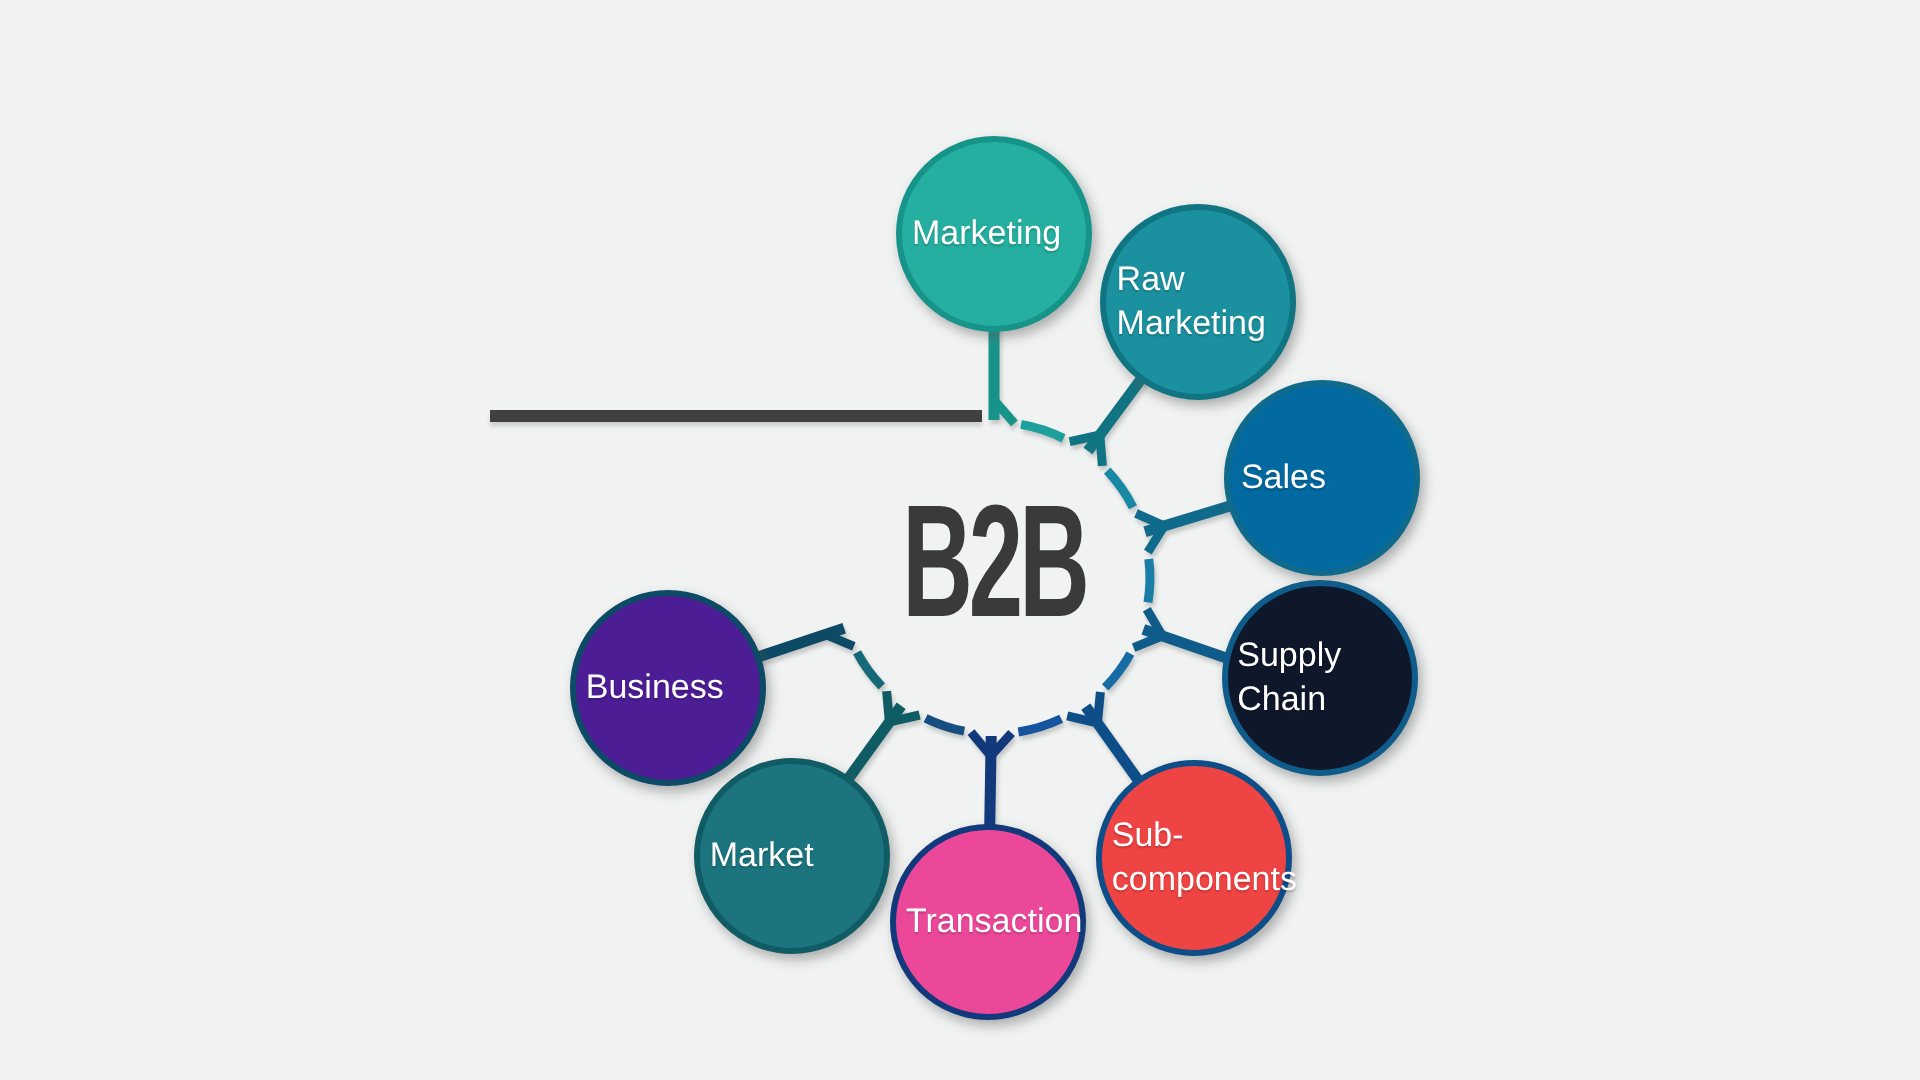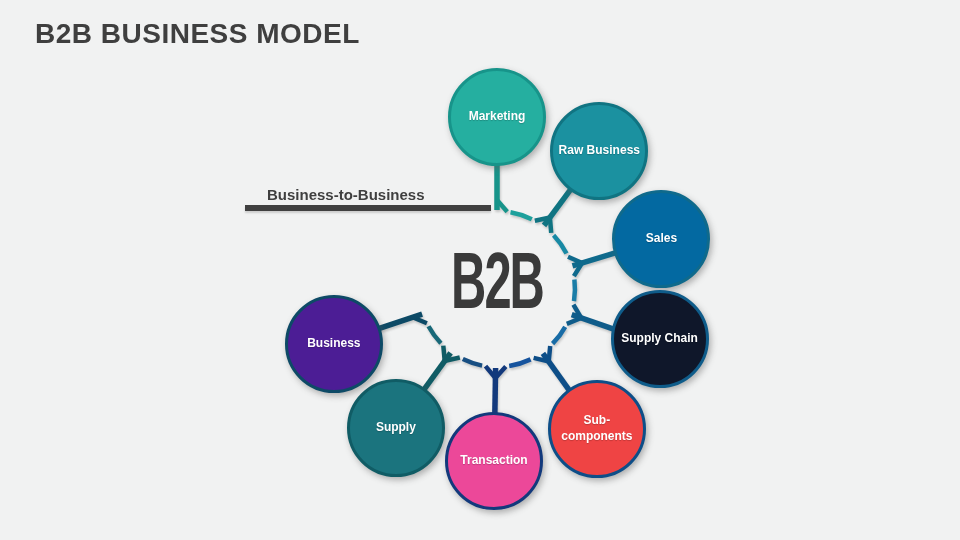--- a/index.html
+++ b/index.html
@@ -34,33 +34,31 @@
     letter-spacing:-3px;white-space:nowrap;
   }
   .node{
     position:absolute;border-radius:50%;
     display:flex;align-items:center;justify-content:center;
     box-sizing:border-box;border:3px solid;
     box-shadow:2px 3px 6px rgba(90,90,90,0.45);
     text-align:center;
   }
   .node-label{
-    color:#ffffff;font-weight:bold;font-size:12px;line-height:1.3;
-    width:82px;text-align:center;
+    color:#ffffff;font-weight:normal;font-size:17px;line-height:1.3;
+    width:82px;text-align:left;
     text-shadow:0 1px 1px rgba(0,0,0,0.2);
   }
 </style>
 </head>
 <body>
 
 <div class="slide">
 
-  <div class="slide-title">B2B BUSINESS MODEL</div>
 
-  <div class="connector-label">Business-to-Business</div>
   <div class="connector-line"></div>
 
   <svg id="diagram-svg" width="960" height="540" viewBox="0 0 960 540">
       <path d="M 510.5,212.2 A 78 78 0 0 1 531.8,219.2" stroke="#1da09c" stroke-width="4.5" fill="none"></path>
       <path d="M 553.6,235.3 A 78 78 0 0 1 566.5,253.6" stroke="#1889a4" stroke-width="4.5" fill="none"></path>
       <path d="M 574.4,279.5 A 78 78 0 0 1 574.0,301.2" stroke="#1a7da7" stroke-width="4.5" fill="none"></path>
       <path d="M 565.2,326.8 A 78 78 0 0 1 552.6,343.7" stroke="#186ca6" stroke-width="4.5" fill="none"></path>
       <path d="M 530.6,359.4 A 78 78 0 0 1 509.2,366.0" stroke="#16549e" stroke-width="4.5" fill="none"></path>
       <path d="M 482.1,365.6 A 78 78 0 0 1 462.8,359.1" stroke="#174e82" stroke-width="4.5" fill="none"></path>
       <path d="M 440.9,343.2 A 78 78 0 0 1 428.5,326.2" stroke="#176878" stroke-width="4.5" fill="none"></path>
@@ -82,35 +80,35 @@
       <path d="M 422.1,314.1 L 375.6,329.6" stroke="#0d4a66" stroke-width="5.5" fill="none"></path>
     </svg>
 
   <div class="center-label">B2B</div>
 
   <div id="nodes">
       <div class="node" style="left: 448px; top: 68px; height: 98px; width: 98px; background: rgb(37, 175, 160); border-color: rgb(23, 148, 138);">
         <span class="node-label">Marketing</span>
       </div>
       <div class="node" style="left: 550.31px; top: 101.737px; height: 98px; width: 98px; background: rgb(27, 145, 160); border-color: rgb(16, 116, 130);">
-        <span class="node-label">Raw Business</span>
+        <span class="node-label">Raw Marketing</span>
       </div>
       <div class="node" style="left: 612.484px; top: 189.712px; height: 98px; width: 98px; background: #0369a1; border-color: rgb(15, 106, 140);">
         <span class="node-label">Sales</span>
       </div>
       <div class="node" style="left: 610.629px; top: 290px; height: 98px; width: 98px; background: #0f172a; border-color: rgb(15, 92, 138);">
         <span class="node-label">Supply Chain</span>
       </div>
       <div class="node" style="left: 547.881px; top: 380.028px; height: 98px; width: 98px; background: #ef4444; border-color: rgb(13, 78, 136);">
         <span class="node-label">Sub-components</span>
       </div>
       <div class="node" style="left: 444.998px; top: 411.974px; height: 98px; width: 98px; background: #ec4899; border-color: rgb(18, 57, 124);">
         <span class="node-label">Transaction</span>
       </div>
       <div class="node" style="left: 346.901px; top: 379.151px; height: 98px; width: 98px; background: rgb(27, 116, 126); border-color: rgb(16, 92, 101);">
-        <span class="node-label">Supply</span>
+        <span class="node-label">Market</span>
       </div>
       <div class="node" style="left: 284.888px; top: 294.576px; height: 98px; width: 98px; background: #4c1d95; border-color: rgb(13, 74, 102);">
         <span class="node-label">Business</span>
       </div>
     </div>
 
 </div>
 
 </body></html>

